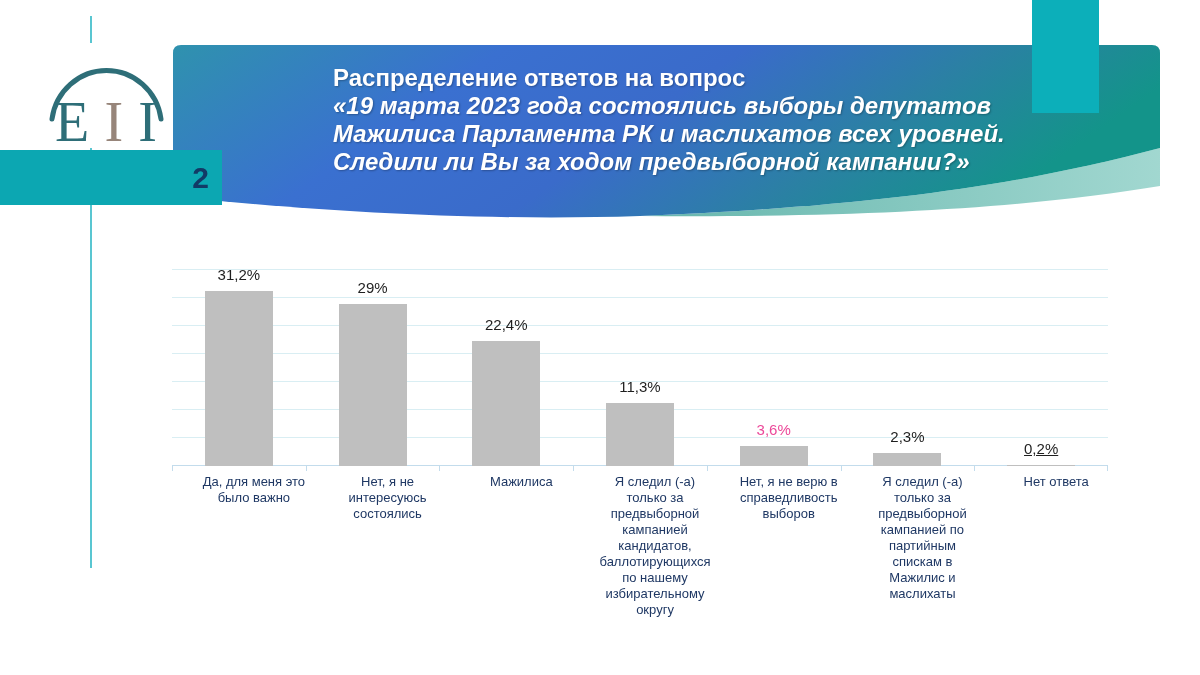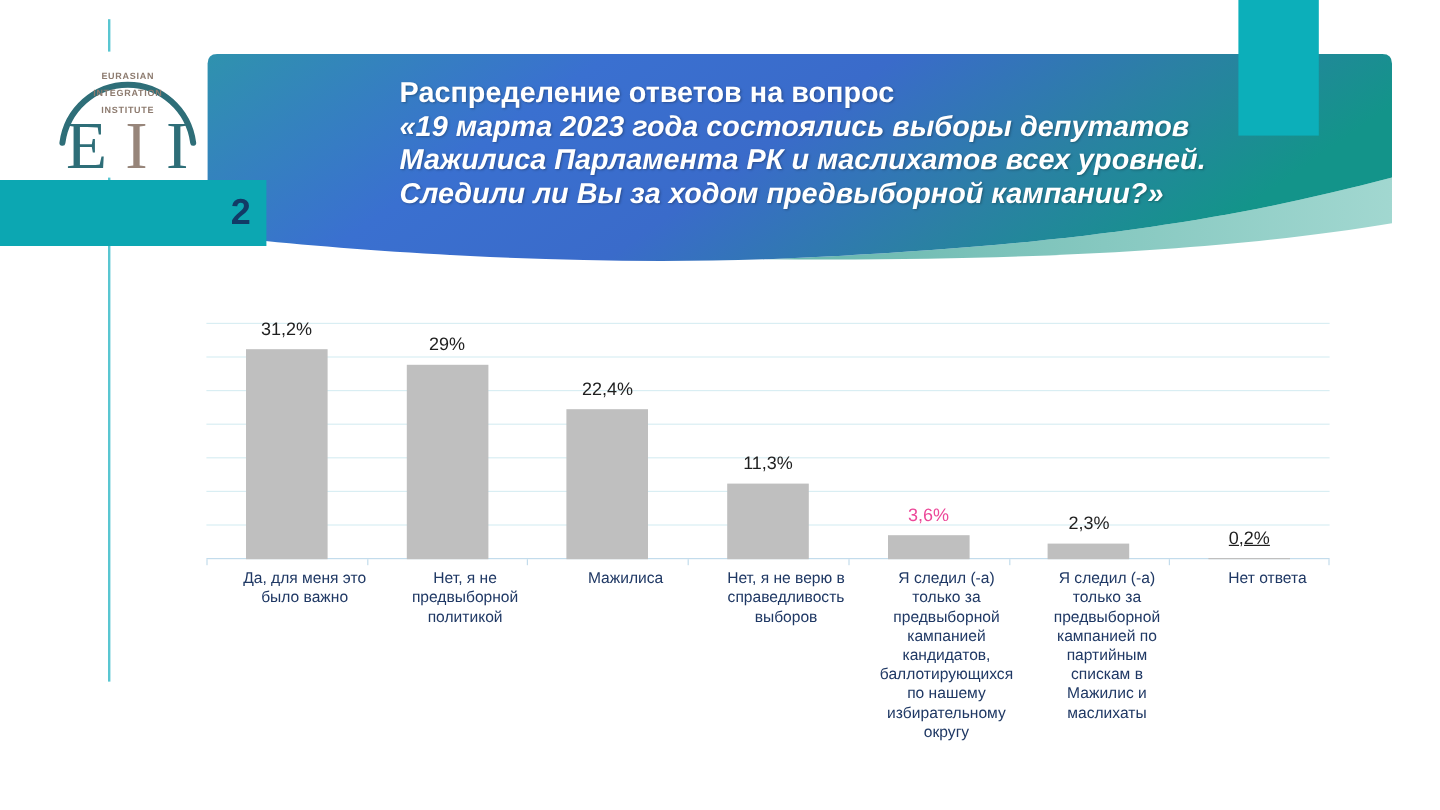--- a/index.html
+++ b/index.html
@@ -93,25 +93,20 @@
     <div class="q">Мажилиса Парламента РК и маслихатов всех уровней.</div>
     <div class="q">Следили ли Вы за ходом предвыборной кампании?»</div>
   </div>
 
   <div class="tab"></div>
 
   <div class="logo-box">
     <svg class="logo-arc" width="123" height="105" viewBox="0 0 123 105">
       <path d="M7,76 A55,56 0 0 1 116,76" fill="none" stroke="#2E6E78" stroke-width="5" stroke-linecap="round"></path>
     </svg>
-    <div class="logo-name">
-      <div>EURASIAN</div>
-      <div>INTEGRATION</div>
-      <div>INSTITUTE</div>
-    </div>
     <div class="logo-letters">
       <span class="lt-teal">E</span>
       <span class="lt-taupe">I</span>
       <span class="lt-teal">I</span>
     </div>
   </div>
 
   <div class="num-box">
     <span class="slide-num">2</span>
   </div>
@@ -143,21 +138,21 @@
       <div class="val-label" style="left: 408px; bottom: 71.28px; color: rgb(31, 31, 31);">11,3%</div>
       <div class="bar" style="left: 567.714px; height: 20.16px; background: rgb(191, 191, 191);"></div>
       <div class="val-label" style="left: 541.714px; bottom: 28.16px; color: #ec4899;">3,6%</div>
       <div class="bar" style="left: 701.429px; height: 12.88px; background: rgb(191, 191, 191);"></div>
       <div class="val-label" style="left: 675.429px; bottom: 20.88px; color: rgb(31, 31, 31);">2,3%</div>
       <div class="bar" style="left: 835.143px; height: 1.12px; background: rgb(191, 191, 191);"></div>
       <div class="val-label" style="left: 809.143px; bottom: 9.12px; color: rgb(31, 31, 31); text-decoration: underline;">0,2%</div>
     </div>
   <div class="cat-row">
       <div class="cat-label" style="color: rgb(31, 56, 100);">Да, для меня это было важно</div>
-      <div class="cat-label" style="color: rgb(31, 56, 100);">Нет, я не предвыборной политикой</div>
+      <div class="cat-label" style="color: rgb(31, 56, 100);">Нет, я не интересуюсь состоялись</div>
       <div class="cat-label" style="color: rgb(31, 56, 100);">Мажилиса</div>
+      <div class="cat-label" style="color: rgb(31, 56, 100);">Я следил (-а) только за предвыборной кампанией кандидатов, баллотирующихся по нашему избирательному округу</div>
       <div class="cat-label" style="color: rgb(31, 56, 100);">Нет, я не верю в справедливость выборов</div>
-      <div class="cat-label" style="color: rgb(31, 56, 100);">Я следил (-а) только за предвыборной кампанией кандидатов, баллотирующихся по нашему избирательному округу</div>
       <div class="cat-label" style="color: rgb(31, 56, 100);">Я следил (-а) только за предвыборной кампанией по партийным спискам в Мажилис и маслихаты</div>
       <div class="cat-label" style="color: rgb(31, 56, 100);">Нет ответа</div>
     </div>
 
 </div>
 
 </body></html>

